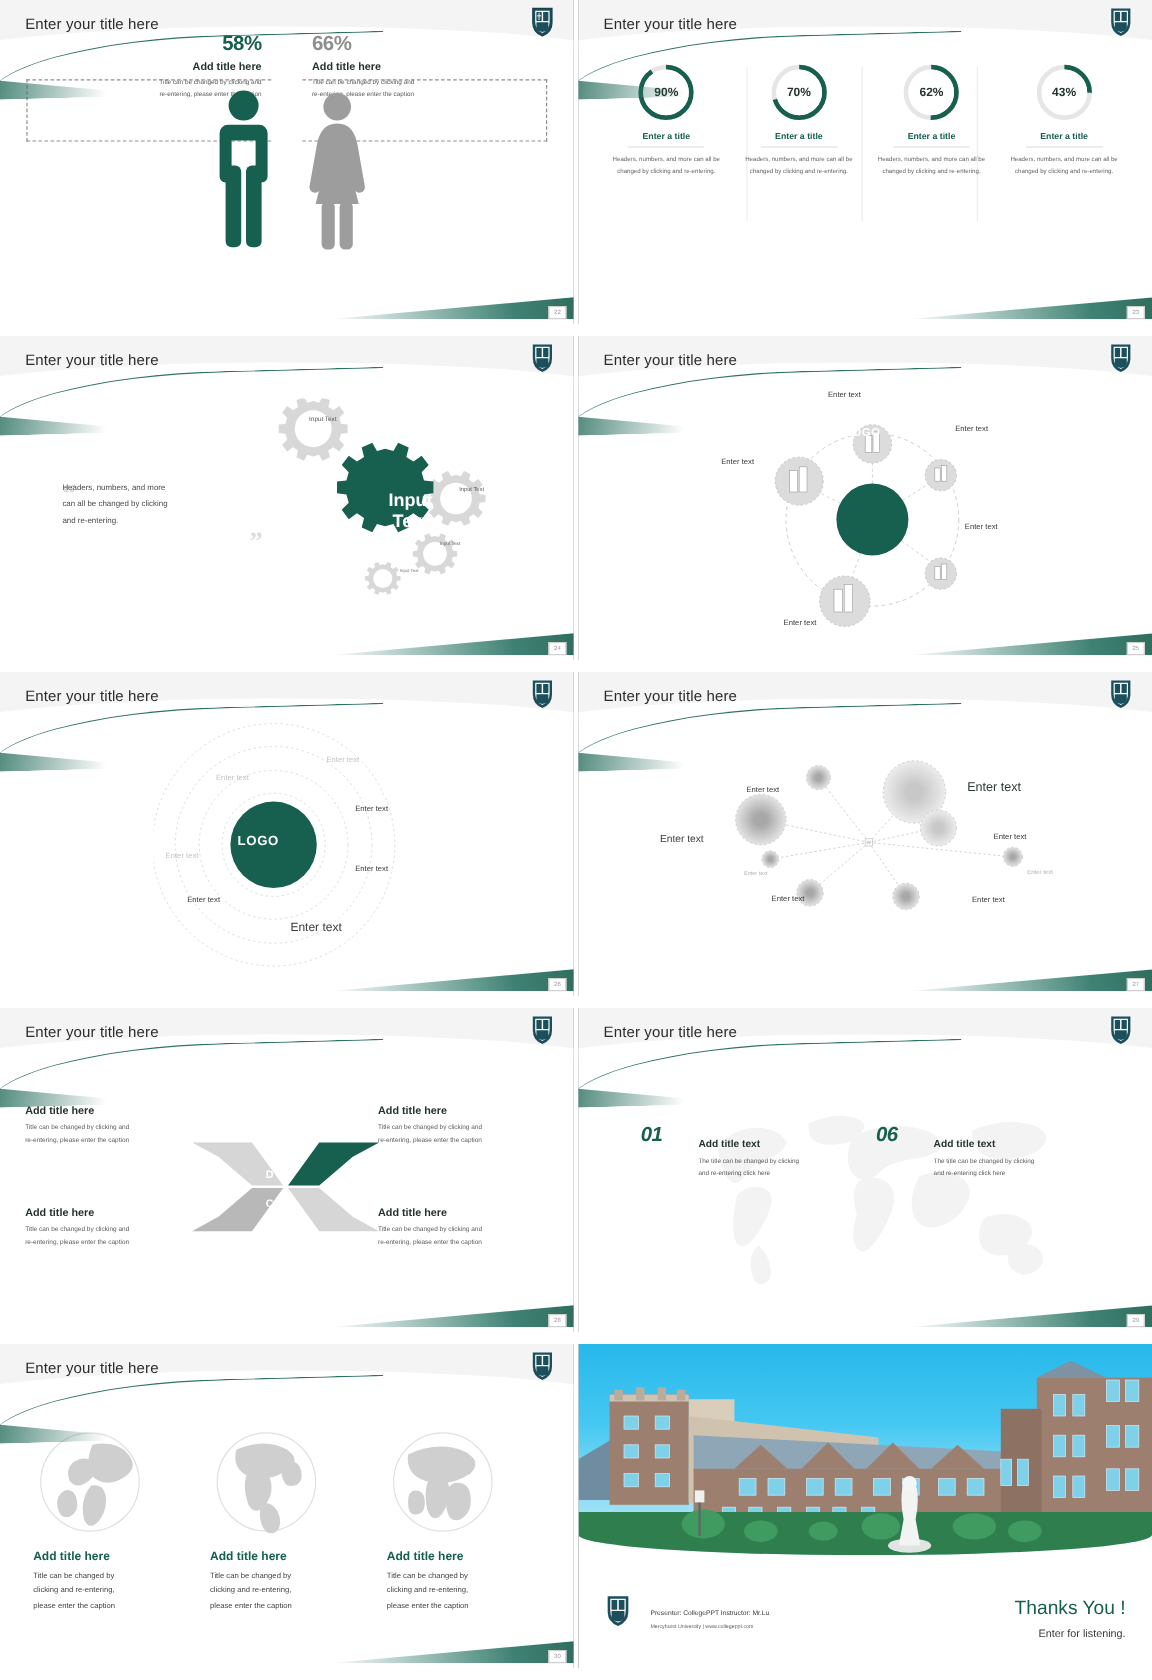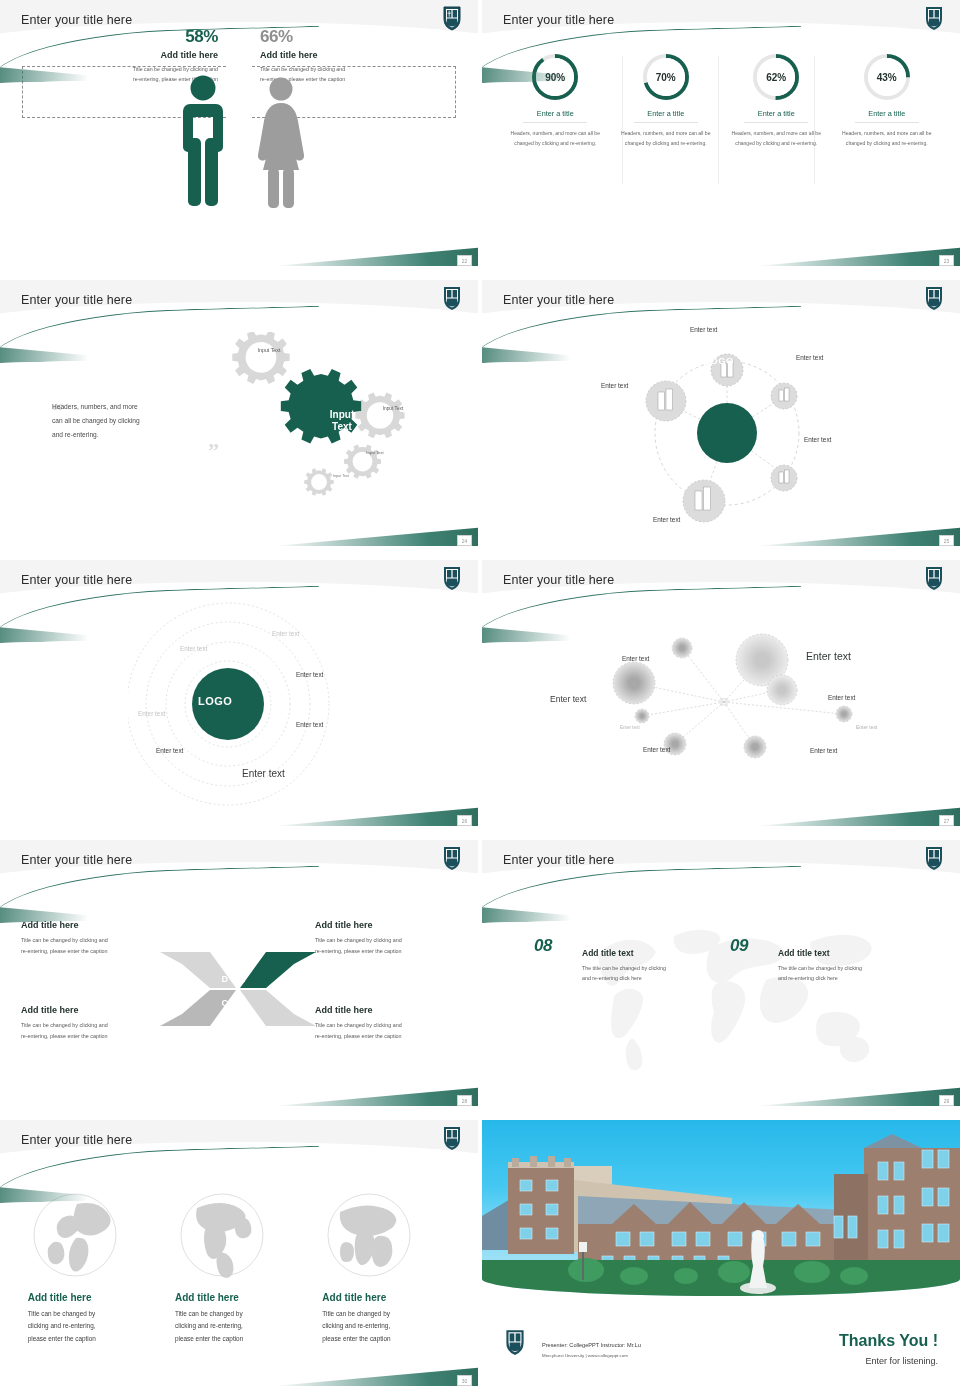--- a/index.html
+++ b/index.html
@@ -96,21 +96,21 @@
   .s1-right{ position:absolute; right:28px; top:27px; width:190px; text-align:left; }
 
   
   .donuts { position:absolute; left:18px; top:52px; width:442px;
             display:flex; justify-content:space-around; }
   .donut-col { width:96px; text-align:center; }
   .donut { width:50px; height:50px; margin:0 auto; position:relative; }
   .donut .hole { position:absolute; inset:6px; background:#fff; border-radius:50%;
      display:flex; align-items:center; justify-content:center;
      font-size:10px; font-weight:700; color:#24332f; }
-  .donut-title { margin-top:7px; font-size:7.3px; font-weight:400; color:#17604f; }
+  .donut-title { margin-top:7px; font-size:7.3px; font-weight:700; color:#17604f; }
   .donut-rule { width:64px; height:1px; background:#e2e2e2; margin:4px auto 5px; }
   .donut-cap { font-size:5.1px; color:#666; line-height:2.0; }
   .dv-sep { position:absolute; top:56px; width:1px; height:128px; background:#ededed; }
 
   
   .gear-txt { position:absolute; left:52px; top:120px; width:150px;
      font-size:6.6px; color:#4b4b4b; line-height:2.1; }
   .quote { position:absolute; font-size:22px; color:#dcdcdc; font-family:"Liberation Serif",serif; font-weight:700; }
 
   
@@ -124,21 +124,21 @@
   .bignum { font-size:17px; font-weight:700; font-style:italic; color:#17604f; letter-spacing:-.5px; }
 
   
   .globe-col { width:128px; }
 
   
   .photo-wrap { position:absolute; left:0; top:0; width:100%; height:176px; overflow:hidden;
      border-bottom-left-radius:100% 34px; border-bottom-right-radius:100% 34px; }
   .sky { position:absolute; inset:0;
      background:linear-gradient(180deg,#27b8ea 0%, #45c8f2 38%, #7fd9f5 62%, #bfe9f7 100%); }
-  .thanks-big { position:absolute; right:22px; bottom:40px; font-size:16px; font-weight:700; color:#17604f; }
+  .thanks-big { position:absolute; right:22px; bottom:40px; font-size:16px; font-weight:400; color:#17604f; }
   .thanks-sub { position:absolute; right:22px; bottom:24px; font-size:9px; color:#3b3b3b; }
   .pres-line1 { position:absolute; left:60px; bottom:42px; font-size:5.6px; color:#3a3a3a; white-space:nowrap;}
   .pres-line2 { position:absolute; left:60px; bottom:32px; font-size:4.4px; color:#5c5c5c; white-space:nowrap;}
 </style>
 </head>
 <body>
 
 <div class="grid">
 
   <div class="slide">
@@ -325,21 +325,21 @@
             <use href="#gearshape" fill="#d8d8d8"></use>
             <circle cx="50" cy="39" r="22" fill="#fff"></circle>
           </g>
 
           <g transform="translate(50,36) scale(0.98)">
             <use href="#gearshape" fill="#17604f"></use>
           </g>
         </svg>
 
         <div style="position:absolute;left:252px;top:67px;width:34px;text-align:center;font-size:5.3px;color:#555;line-height:1.5"><span>Input Text</span></div>
-        <div style="position:absolute;left:307px;top:129px;width:70px;text-align:center;font-size:10px;font-weight:700;color:#fff;line-height:1.15">Input<br>Text</div>
+        <div style="position:absolute;left:307px;top:129px;width:70px;text-align:center;font-size:15px;font-weight:700;color:#fff;line-height:1.15">Input<br>Text</div>
         <div style="position:absolute;left:378px;top:125px;width:30px;text-align:center;font-size:4.8px;color:#555;line-height:1.5"><span>Input Text</span></div>
         <div style="position:absolute;left:363px;top:170px;width:24px;text-align:center;font-size:4px;color:#666;line-height:1.5"><span>Input Text</span></div>
         <div style="position:absolute;left:330px;top:194px;width:22px;text-align:center;font-size:3.6px;color:#777;line-height:1.5"><span>Input Text</span></div>
       </div>
       <div class="pagenum" style="bottom:4px">24</div>
     </div>
   </div>
 
   <div class="slide">
     <div class="slide-inner">
@@ -570,29 +570,29 @@
             <path d="M146 66 q14-6 24 2 8 8 4 20 -4 14 -14 28 -10 14 -16 6 -6-10 0-28 -6-20 2-28z"></path>
             <path d="M196 62 q22-8 36 2 10 8 4 20 -8 16 -24 20 -14 4 -20-8 -6-14 4-34z"></path>
             <path d="M104 18 q22-10 40-4 10 4 4 12 -8 10 -26 10 -20 0 -18-18z"></path>
             <path d="M240 24 q30-12 52-4 14 6 8 16 -10 12 -34 12 -26 0 -26-24z"></path>
             <path d="M252 96 q22-6 34 4 8 8 0 18 -10 12 -26 10 -14-2 -14-16 0-12 6-16z"></path>
             <path d="M276 120 q16-4 22 6 4 10 -6 16 -12 6 -20-4 -6-10 4-18z"></path>
           </g>
         </svg>
 
         <div style="position:absolute;left:52px;top:96px">
-          <span class="bignum">08</span>
+          <span class="bignum">01</span>
         </div>
         <div style="position:absolute;left:100px;top:108px;width:140px">
           <div style="font-size:8.5px;font-weight:700;color:#24332f">Add title text</div>
           <div class="body-sm" style="margin-top:6px"><span>The title can be changed by clicking</span><br><span>and re-entering click here</span></div>
         </div>
 
         <div style="position:absolute;left:248px;top:96px">
-          <span class="bignum">09</span>
+          <span class="bignum">06</span>
         </div>
         <div style="position:absolute;left:296px;top:108px;width:140px">
           <div style="font-size:8.5px;font-weight:700;color:#24332f">Add title text</div>
           <div class="body-sm" style="margin-top:6px"><span>The title can be changed by clicking</span><br><span>and re-entering click here</span></div>
         </div>
       </div>
       <div class="pagenum" style="bottom:4px">29</div>
     </div>
   </div>
 

